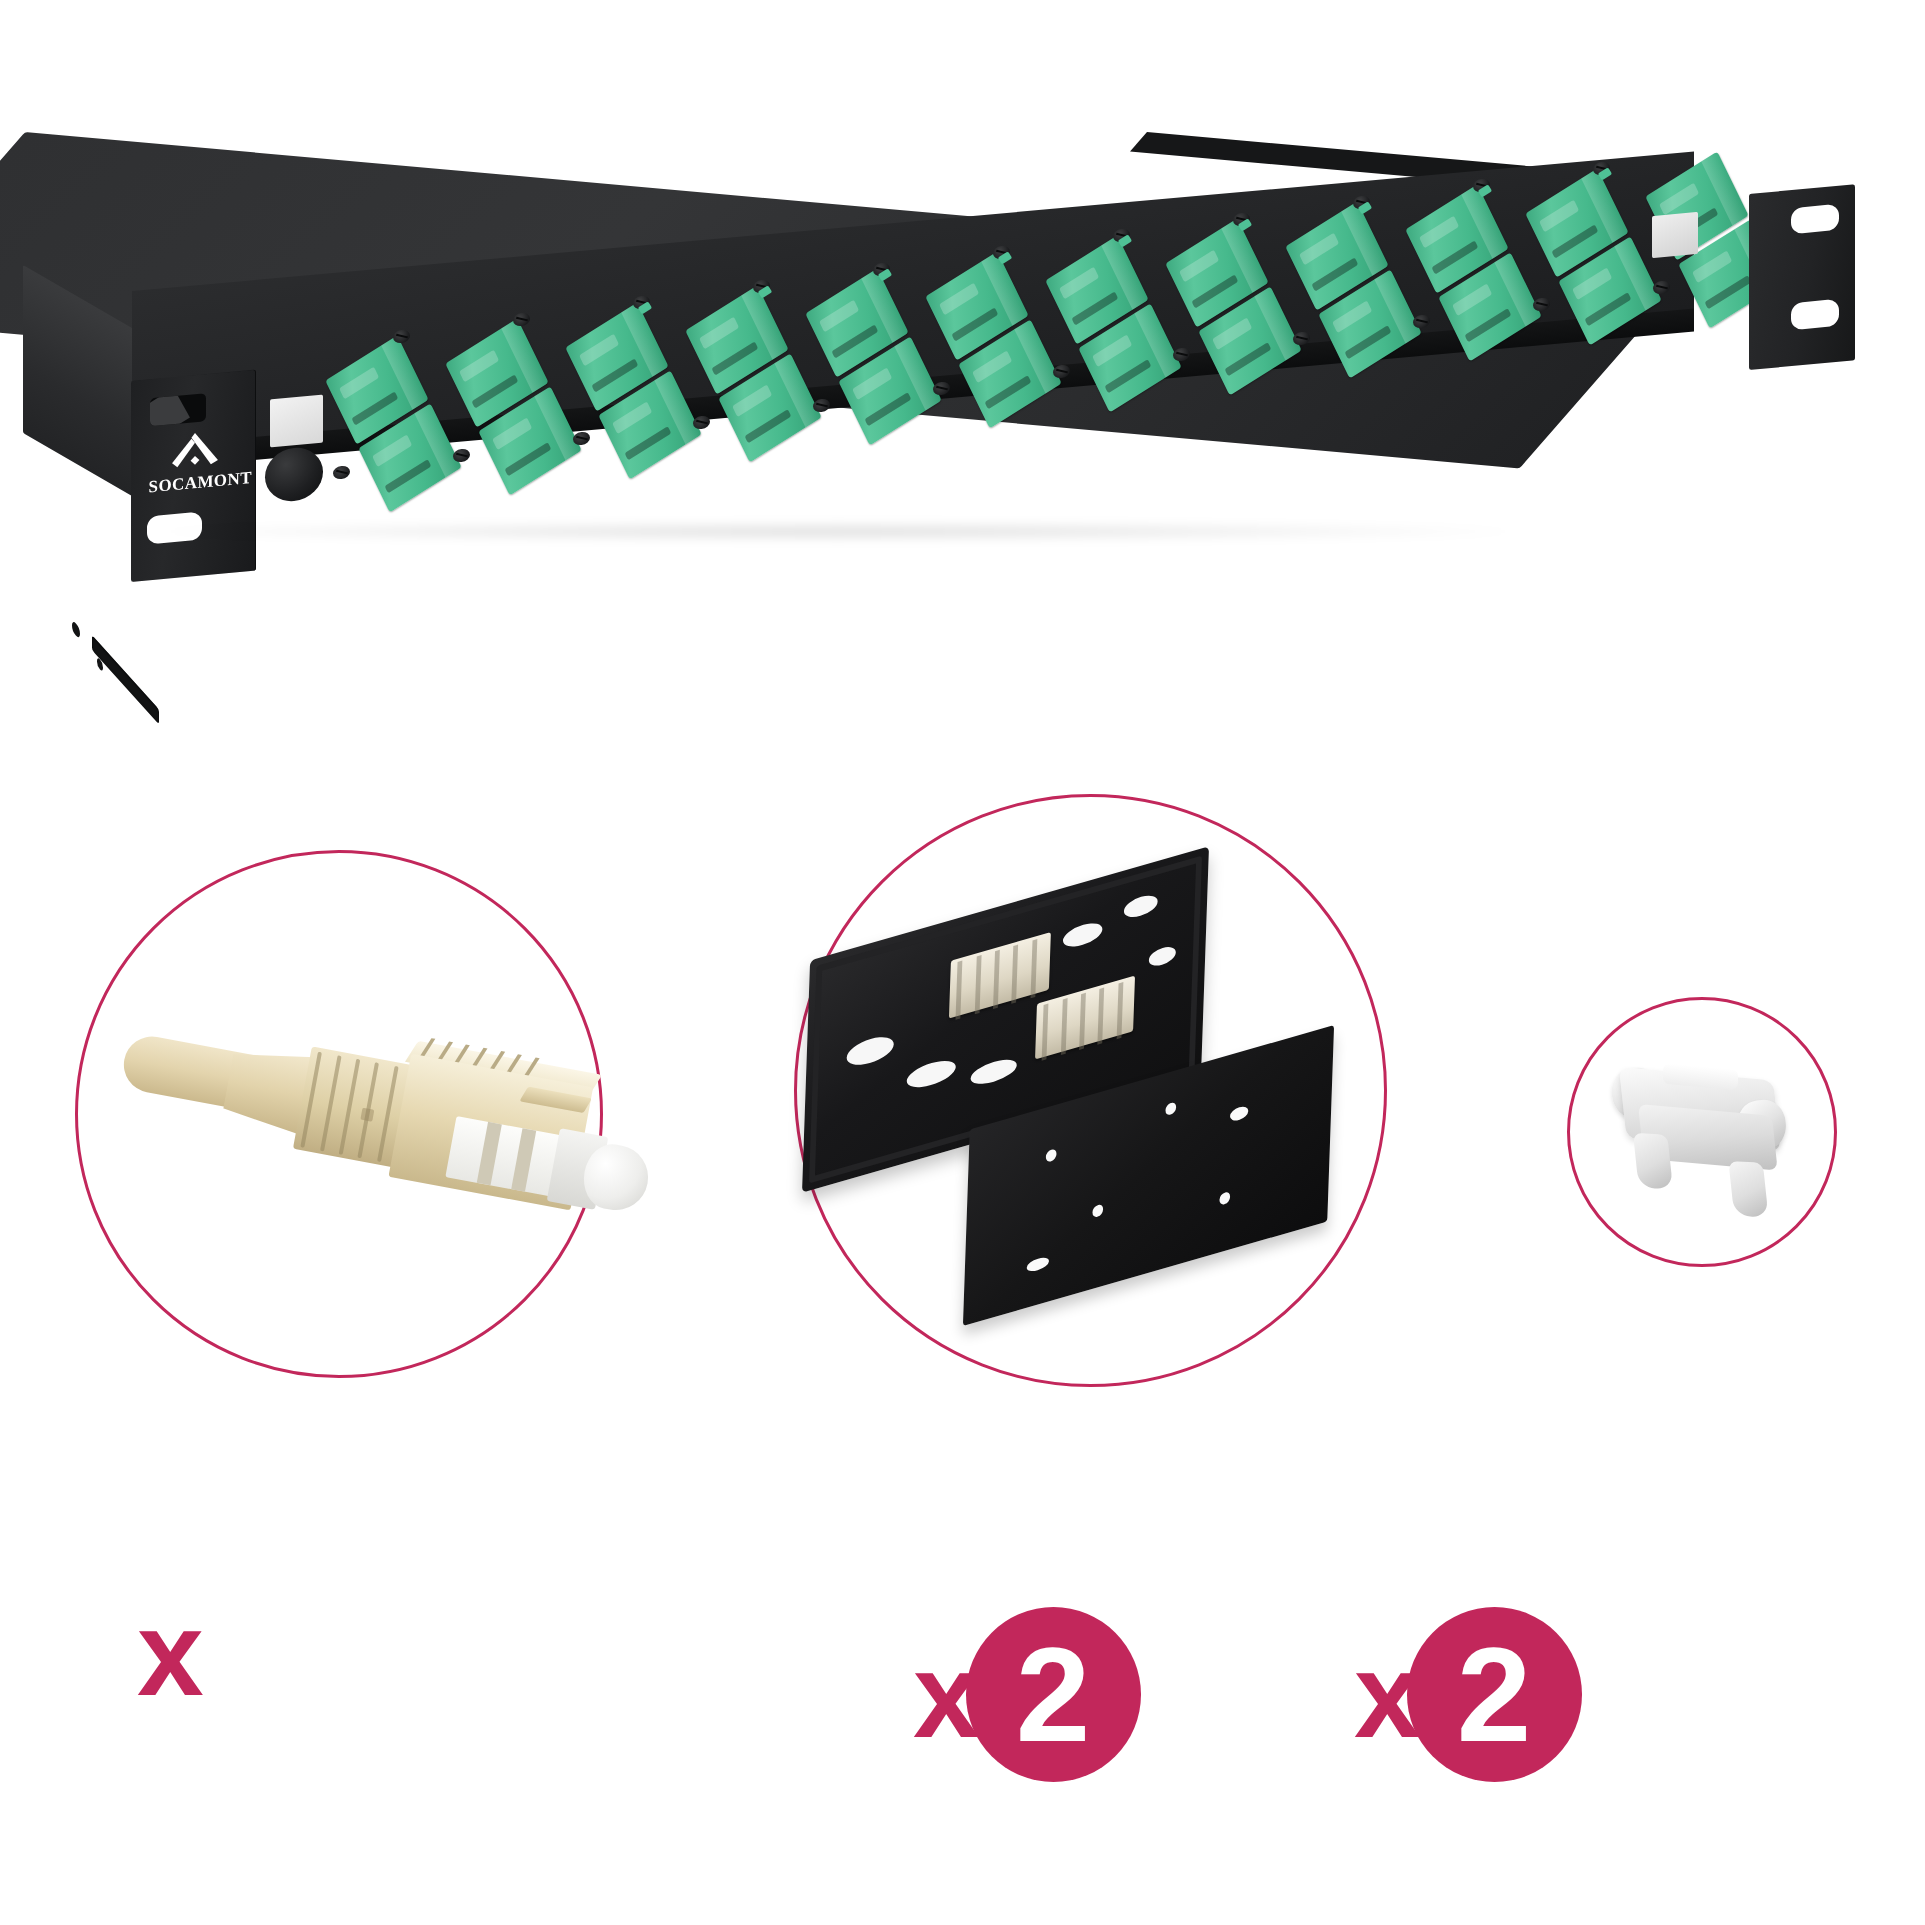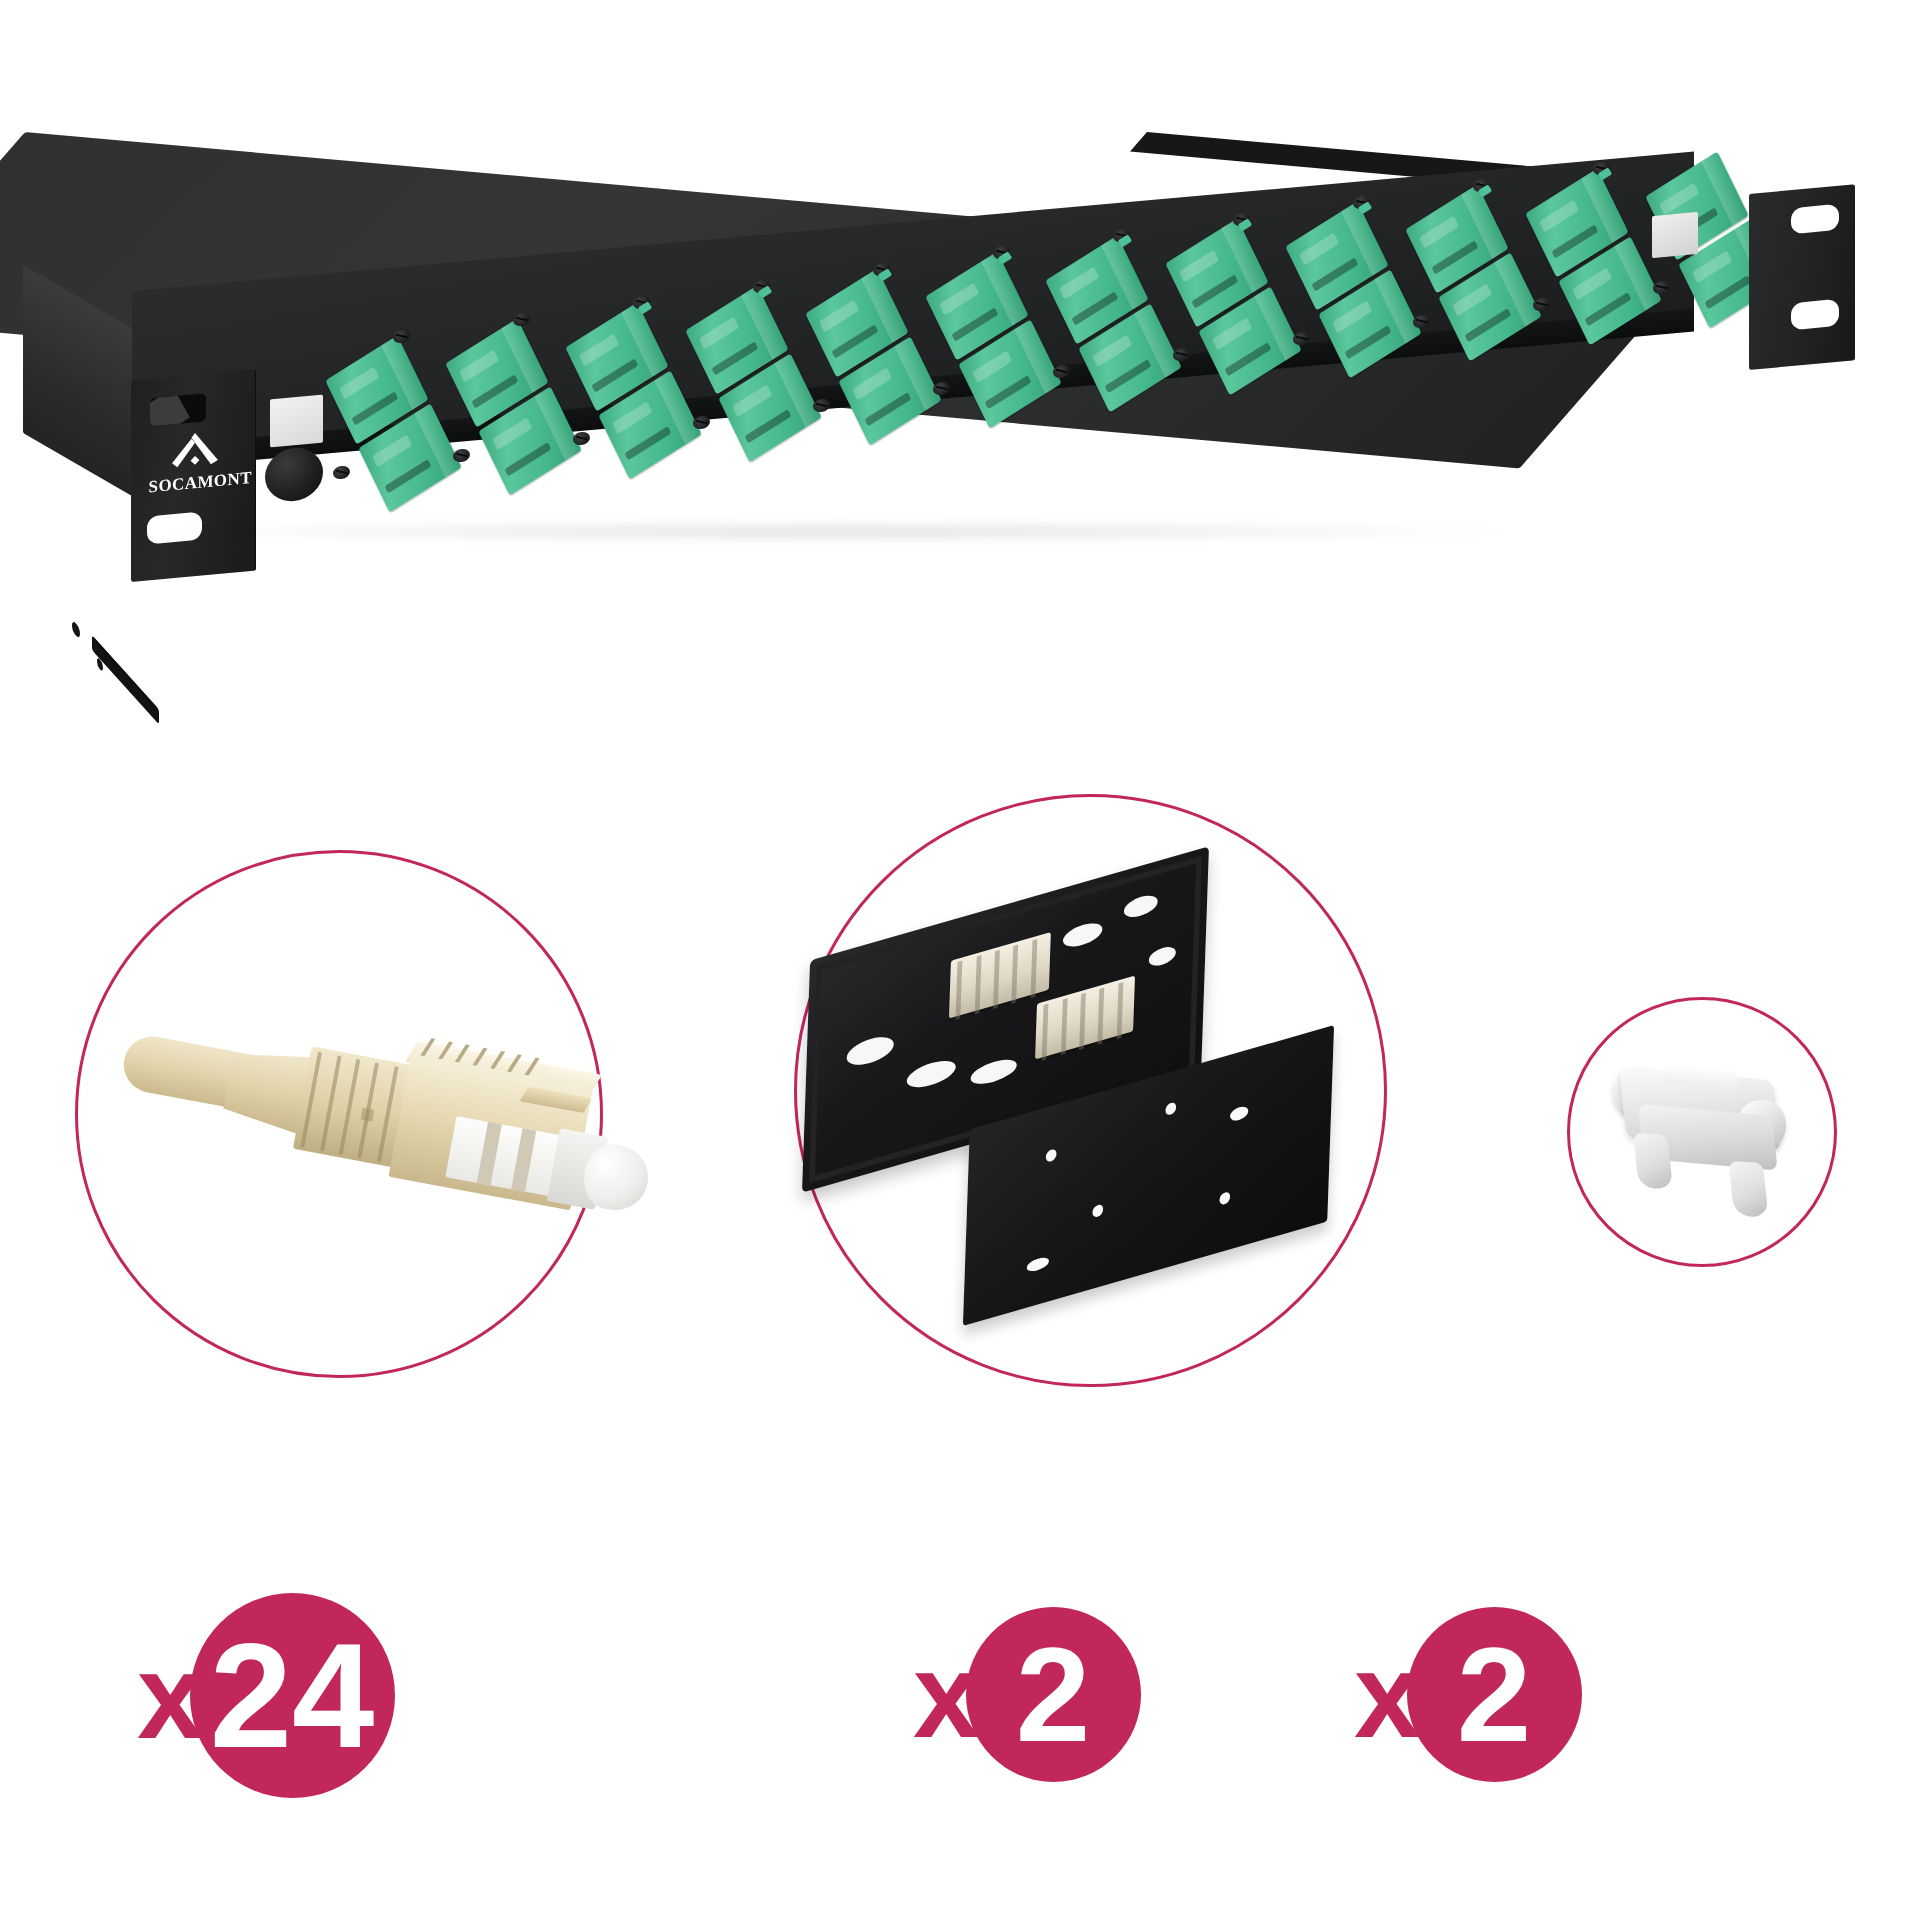--- a/index.html
+++ b/index.html
@@ -876,21 +876,20 @@
     <div class="clip-bar"></div>
     <div class="clip-ridge"></div>
     <div class="clip-knob k2"></div>
     <div class="clip-bar2"></div>
     <div class="clip-leg l1"></div>
     <div class="clip-leg l2"></div>
   </div>
 
   <div class="qty qty-24">
     <span class="qty-x">x</span>
-    <span class="qty-bubble">24</span>
   </div>
 
   <div class="qty qty-2 qty-a2">
     <span class="qty-x">x</span>
     <span class="qty-bubble">2</span>
   </div>
 
   <div class="qty qty-2 qty-b2">
     <span class="qty-x">x</span>
     <span class="qty-bubble">2</span>

